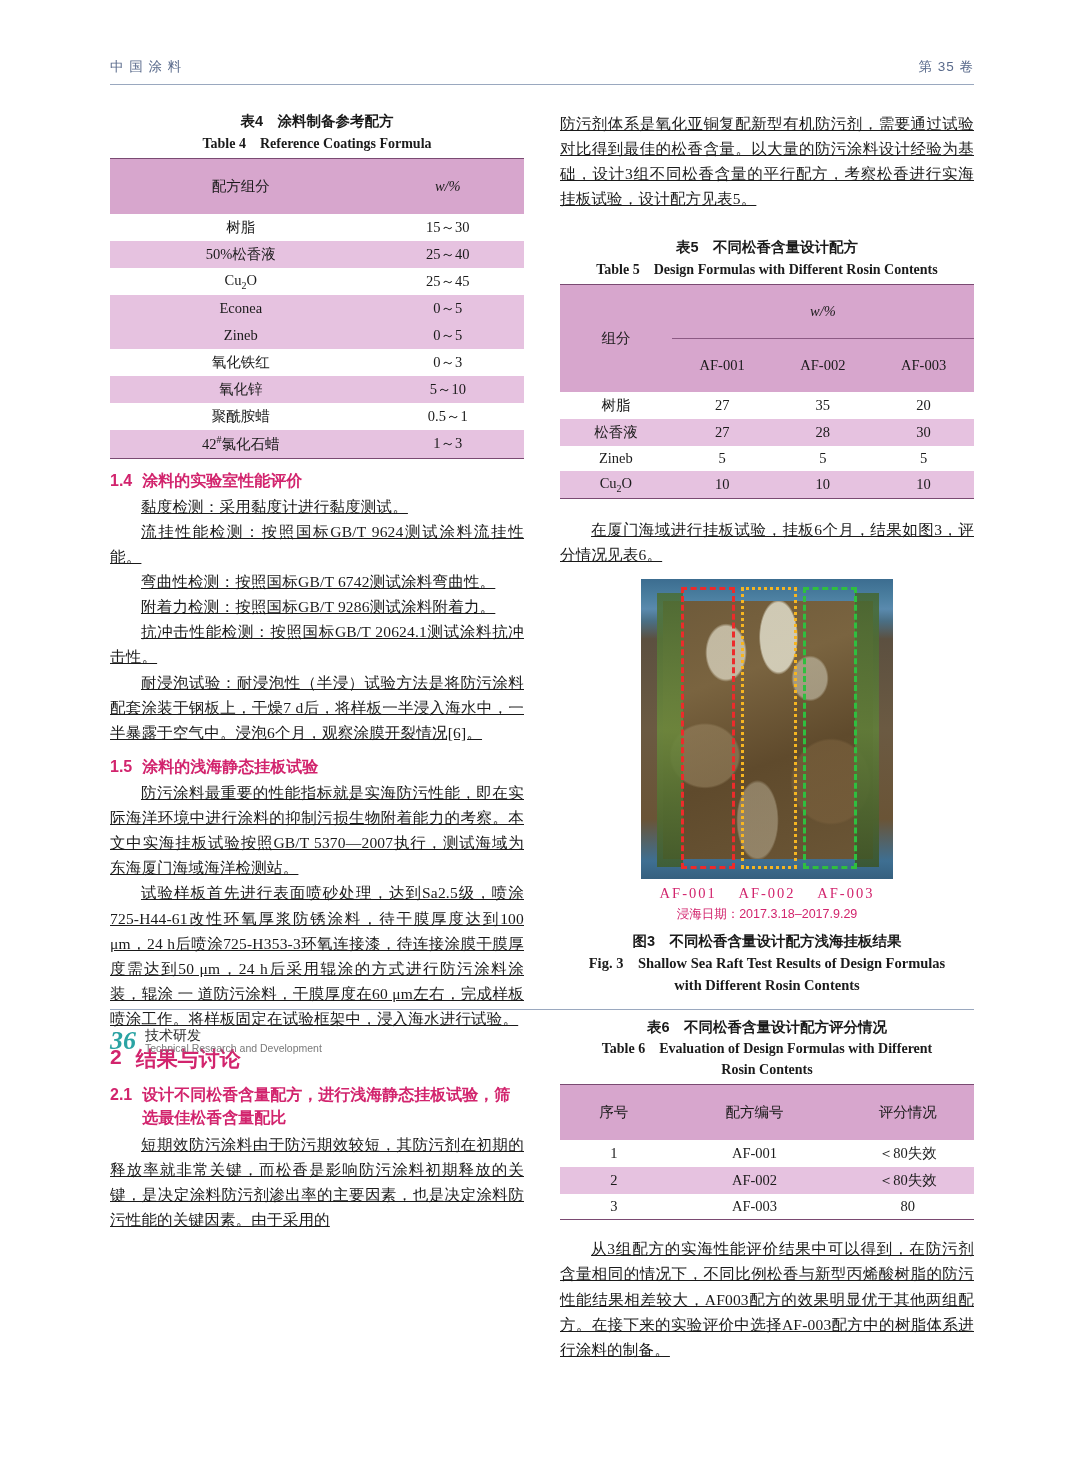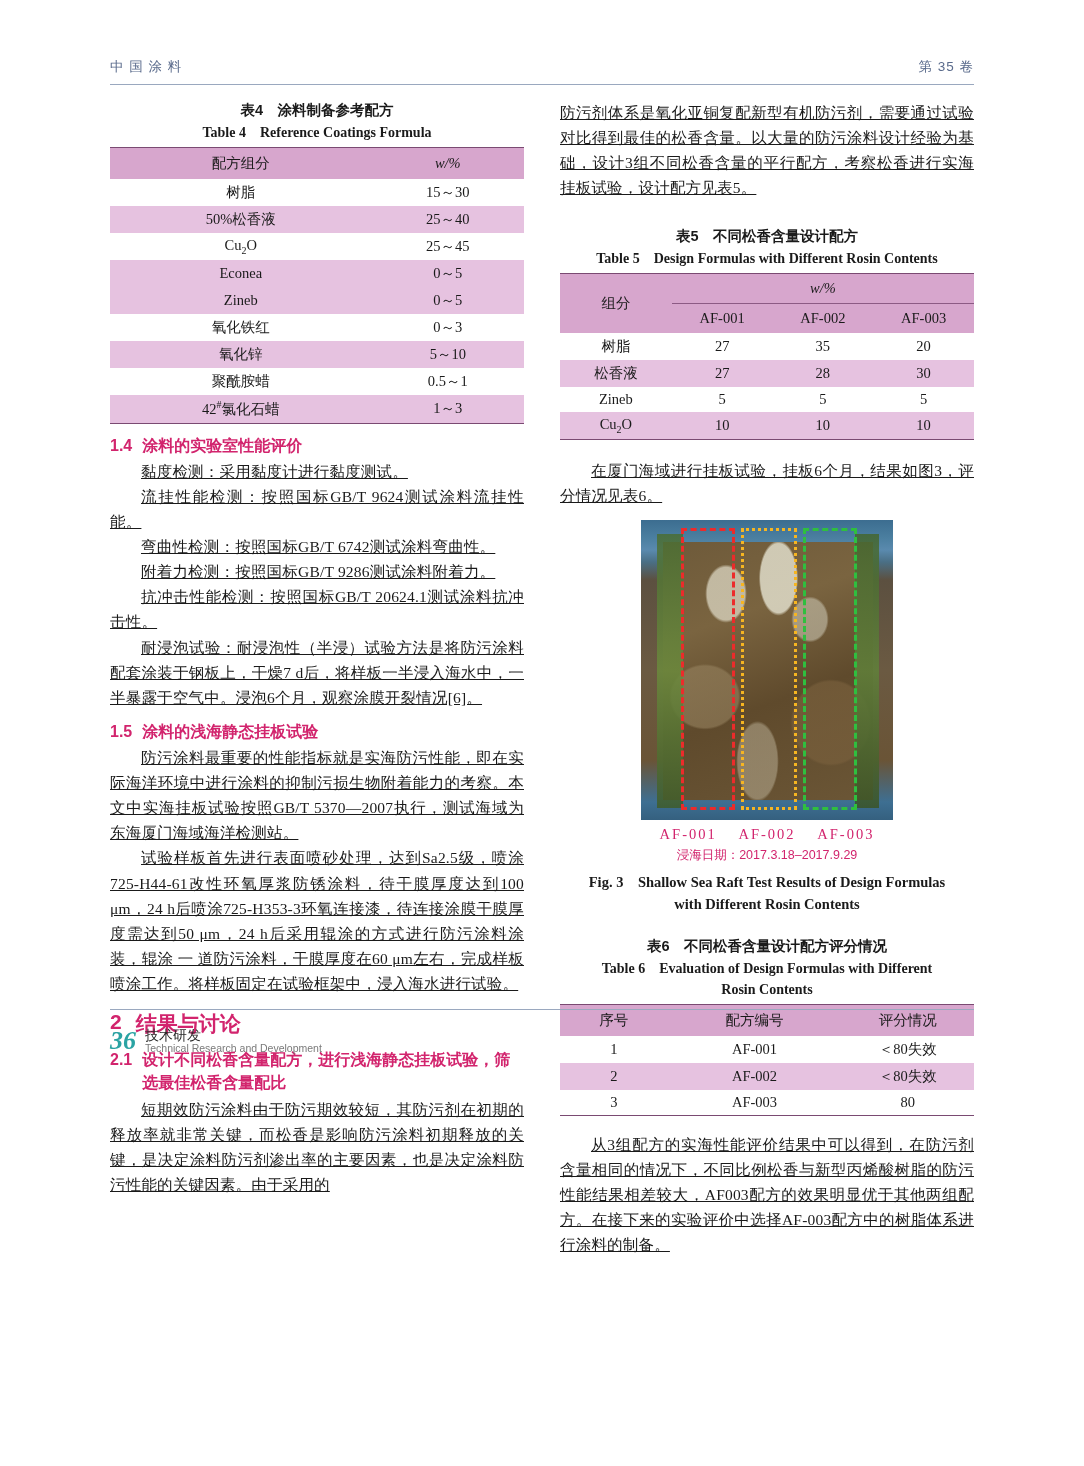--- a/index.html
+++ b/index.html
@@ -40,21 +40,21 @@
     position: absolute;
     top: 84px;
     left: 110px;
     right: 110px;
     height: 1px;
     background: #9aa8bf;
   }
   
   .cols {
     position: absolute;
-    top: 100px;
+    top: 111px;
     left: 110px;
     right: 110px;
     display: flex;
     gap: 36px;
   }
   .col {
     width: 414px;
   }
   p {
     margin: 0;
@@ -82,21 +82,21 @@
     font-size: 14.5px;
   }
   table td, table th {
     text-align: center;
     padding: 4px 2px;
     font-weight: normal;
   }
   .thead-row td {
     background: #d7a6cd;
     font-weight: normal;
-    padding: 6px 2px;
+    padding: 18px 2px;
   }
   .row-alt td { background: #e6c2e0; }
   .row-plain td { background: #ffffff; }
   .tbl-wrap { border-top: 1.5px solid #7a4a72; border-bottom: 1.5px solid #7a4a72; }
   .sub { font-size: 10px; vertical-align: sub; }
   .sup { font-size: 10px; vertical-align: super; }
   .ital { font-style: italic; }
   
   .h-sec {
     display: flex;
@@ -380,20 +380,21 @@
         </div>
         <div class="fig-labels">
           <span>AF-001</span>
           &nbsp;&nbsp;
           <span>AF-002</span>
           &nbsp;&nbsp;
           <span>AF-003</span>
         </div>
         <div class="fig-date">浸海日期：2017.3.18–2017.9.29</div>
         <div class="fig-cap">
+          <div class="cn">图3　不同松香含量设计配方浅海挂板结果</div>
           <div class="en">Fig. 3　Shallow Sea Raft Test Results of Design Formulas</div>
           <div class="en">with Different Rosin Contents</div>
         </div>
       </div>
 
       <div class="tcap" style="margin-top:20px;">
         <div class="cn">表6　不同松香含量设计配方评分情况</div>
         <div class="en">Table 6　Evaluation of Design Formulas with Different</div>
         <div class="en">Rosin Contents</div>
       </div>

